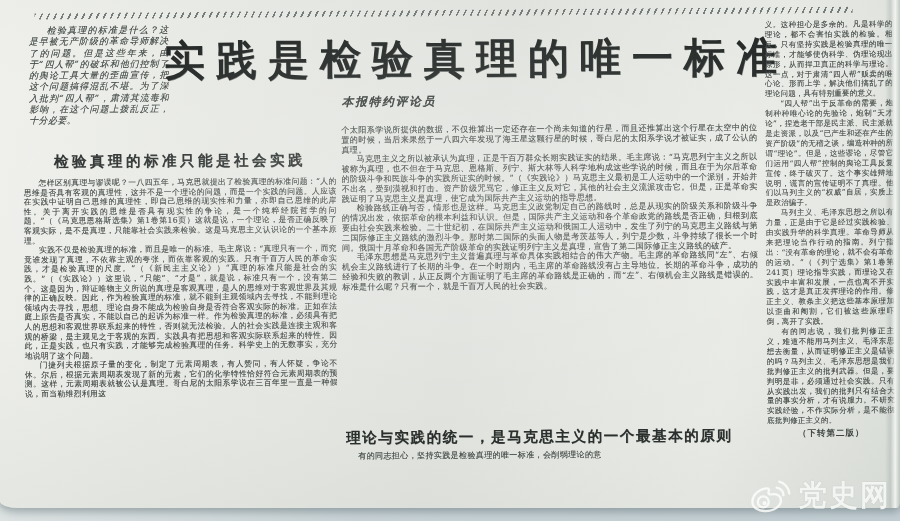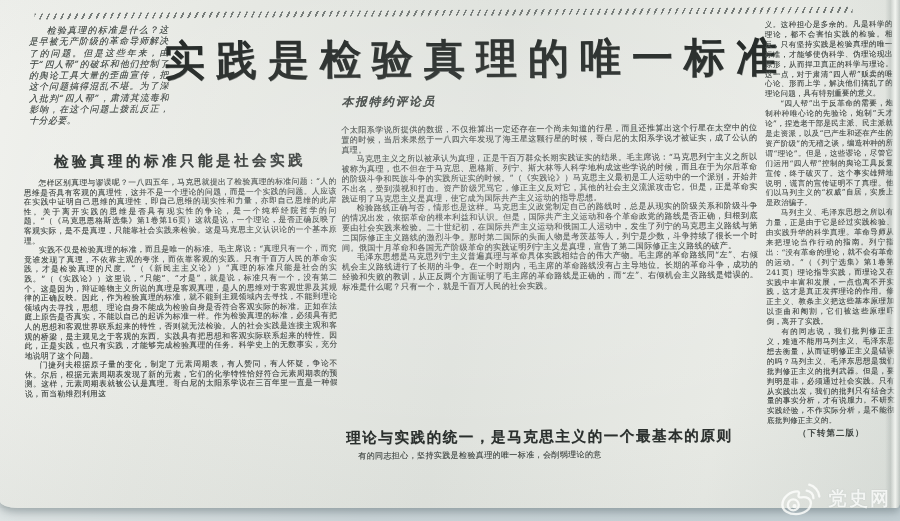--- a/index.html
+++ b/index.html
@@ -58,21 +58,21 @@
   .col-right{left:766px;top:22px;width:128px;height:404px;font-size:7.5px;line-height:9.9px;letter-spacing:.2px;}
   .cont-note{
     position:absolute;left:766px;top:430px;width:128px;text-align:center;
     font-size:8.5px;font-weight:bold;color:#3c423f;letter-spacing:1px;
   }
   .watermark{
     position:absolute;right:9px;bottom:5px;display:flex;align-items:center;gap:7px;
     font-family:"Liberation Sans","DejaVu Sans",sans-serif;
   }
   .wm-text{
-    font-size:19px;font-weight:bold;letter-spacing:2px;
+    font-size:29px;font-weight:bold;letter-spacing:2px;
     color:rgba(253,254,252,.88);text-shadow:0 0 1px rgba(130,142,142,.55);
   }
   .wm-icon{display:block;opacity:.9;}
 </style>
 </head>
 <body>
 
 <div class="stage">
   <div class="paper">
     <div class="rot">

